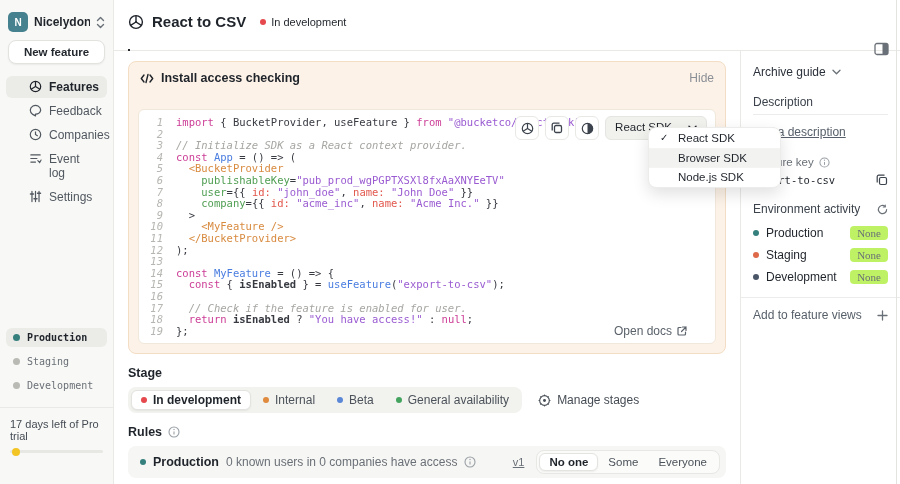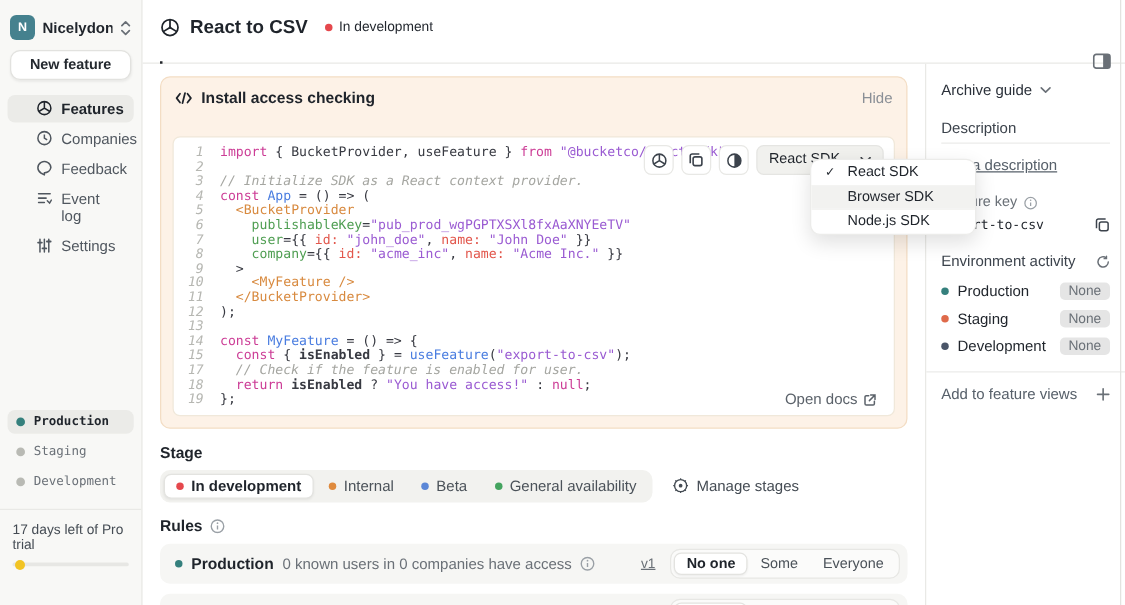--- a/index.html
+++ b/index.html
@@ -57,21 +57,21 @@
   .code-text .cmt { color:#a5a6a1; font-style:italic; }
   .code-text .tag { color:#d88a3f; }
   .code-text .attr { color:#4f9e52; }
   .code-text .key { color:#e2574c;margin-top:40px; }
   .code-text .fn { color:#4a7de0; }
   .code-text .b { font-weight:bold; color:#383a42; }
   .code-text .pl { color:#383a42; }
   .code-toolbar { position:absolute; top:6px; right:8px; display:flex; gap:6px; align-items:center; }
   .icon-btn { width:24px; height:24px; border:1px solid #e8e8e5; border-radius:6px; background:#fff; display:flex; align-items:center; justify-content:center; cursor:pointer; color:#3c434c; }
   .sdk-btn { height:24px; display:flex; align-items:center; gap:16px; padding:0 9px; background:#f1f1ee; border:1px solid #e5e5e2; border-radius:6px; font-size:11.5px; color:#1f242b; font-family:"Liberation Sans",sans-serif; cursor:pointer; }
-  .open-docs { position:absolute; right:14px; bottom:6px; font-size:12px; color:#5b626a; display:flex; align-items:center; gap:5px; font-family:"Liberation Sans",sans-serif; cursor:pointer; }
+  .open-docs { position:absolute; right:28px; bottom:6px; font-size:12px; color:#5b626a; display:flex; align-items:center; gap:5px; font-family:"Liberation Sans",sans-serif; cursor:pointer; }
 
   
   .sdk-menu { position:absolute; left:648px; top:127px; width:133px; background:#fff; border:1px solid #ececea; border-radius:8px; box-shadow:0 6px 16px rgba(0,0,0,.12); z-index:40; overflow:hidden; }
   .sdk-item { display:flex; align-items:center; gap:7px; padding:0 11px; height:19.5px; font-size:11.5px; color:#1f242b; cursor:pointer; }
   .sdk-item + .sdk-item { border-top:1px solid #f4f4f2; }
   .sdk-item.hover { background:#f2f2f0; }
   .check { width:11px; font-size:10px; color:#1f242b; }
 
   
   .section-label { display:flex; align-items:center; gap:6px; font-size:12.5px; font-weight:700; margin:12px 0 7px; }
@@ -95,21 +95,21 @@
   .right-panel { width:160px; border-left:1px solid #e9e9e6; padding:14px 12px 0; flex-shrink:0; font-size:12px; color:#374151; position:relative; }
   .rp-archive { display:flex; align-items:center; gap:6px; color:#2b313a; margin-bottom:16px; cursor:pointer; }
   .rp-label { color:#3c434c; padding-bottom:5px; border-bottom:1px solid #ececea; }
   .add-desc { display:inline-block; color:#57606a; text-decoration:underline; margin:10px 0 17px; cursor:pointer; }
   .fkey-label { display:flex; align-items:center; gap:5px; color:#6a7077; font-size:11.5px; margin-bottom:6px; }
   .fkey-row { display:flex; justify-content:space-between; align-items:center; margin-bottom:16px; }
   .fkey-value { font-family:"DejaVu Sans Mono",monospace; font-size:10.5px; color:#1f242b; }
   .ea-head { display:flex; justify-content:space-between; align-items:center; color:#3c434c; margin-bottom:10px; }
   .ea-row { display:flex; justify-content:space-between; align-items:center; margin-bottom:8px; }
   .ea-name { display:flex; align-items:center; gap:7px; font-size:12px; color:#1f242b; }
-  .ea-val { font-size:11px; color:#6a7077; background:#e5e5e5; padding:1px 7px; border-radius:4px; }
+  .ea-val { font-size:11px; color:#6a7077; background:#bef264; padding:1px 7px; border-radius:4px;font-family:Liberation Serif, serif; }
   .rp-divider { border-top:1px solid #ececea; margin:13px -12px 10px; }
   .add-views { display:flex; justify-content:space-between; align-items:center; color:#57606a; cursor:pointer; }
   .right-edge { position:absolute; right:3px; top:0; bottom:0; width:1px; background:#e3e3e0; z-index:60; }
 
   svg { display:block; }
 </style>
 </head>
 <body>
 
 <div class="app">
@@ -132,33 +132,33 @@
             <svg width="13" height="13" viewBox="0 0 16 16" fill="none" stroke="currentColor" stroke-width="1.5">
               <circle cx="8" cy="8" r="6.4"></circle>
               <path d="M8 8 V1.8 M8 8 L2.6 11.3 M8 8 L13.4 11.3"></path>
             </svg>
           </span>
           <span>Features</span>
         </div>
         <div class="nav-item">
           <span>
             <svg width="13" height="13" viewBox="0 0 14 14" fill="none" stroke="currentColor" stroke-width="1.3">
+              <path d="M12.6 6.6 A5.6 5.3 0 1 0 4 11.2 L7 12.8 V10.9 A5.6 5.3 0 0 0 12.6 6.6 Z" stroke-linejoin="round"></path>
+            </svg>
+          </span>
+          <span>Feedback</span>
+        </div>
+        <div class="nav-item">
+          <span>
+            <svg width="13" height="13" viewBox="0 0 14 14" fill="none" stroke="currentColor" stroke-width="1.3">
               <circle cx="7" cy="7" r="5.6"></circle>
               <path d="M7 3.8 V7 L9.4 8.6"></path>
             </svg>
           </span>
           <span>Companies</span>
-        </div>
-        <div class="nav-item">
-          <span>
-            <svg width="13" height="13" viewBox="0 0 14 14" fill="none" stroke="currentColor" stroke-width="1.3">
-              <path d="M12.6 6.6 A5.6 5.3 0 1 0 4 11.2 L7 12.8 V10.9 A5.6 5.3 0 0 0 12.6 6.6 Z" stroke-linejoin="round"></path>
-            </svg>
-          </span>
-          <span>Feedback</span>
         </div>
         <div class="nav-item">
           <span>
             <svg width="13" height="13" viewBox="0 0 14 14" fill="none" stroke="currentColor" stroke-width="1.3" stroke-linecap="round">
               <path d="M2 3.2 H12 M2 7 H8.5 M2 10.8 H7"></path>
               <path d="M9.5 9.3 L11.5 11.3 L13 8.7" stroke-width="1.2"></path>
             </svg>
           </span>
           <span>Event log</span>
         </div>
@@ -307,20 +307,24 @@
                 </div>
                 <div class="code-line">
                   <span class="ln">14</span>
                   <span class="code-text"><span class="kw">const</span><span class="pl"> </span><span class="fn">MyFeature</span><span class="pl"> = () =&gt; {</span></span>
                 </div>
                 <div class="code-line">
                   <span class="ln">15</span>
                   <span class="code-text"><span class="pl">  </span><span class="kw">const</span><span class="pl"> { </span><span class="b">isEnabled</span><span class="pl"> } = </span><span class="fn">useFeature</span><span class="pl">(</span><span class="str">"export-to-csv"</span><span class="pl">);</span></span>
                 </div>
                 <div class="code-line">
+                  <span class="ln">16</span>
+                  <span class="code-text">&nbsp;</span>
+                </div>
+                <div class="code-line">
                   <span class="ln">17</span>
                   <span class="code-text"><span class="cmt">  // Check if the feature is enabled for user.</span></span>
                 </div>
                 <div class="code-line">
                   <span class="ln">18</span>
                   <span class="code-text"><span class="pl">  </span><span class="kw">return</span><span class="pl"> </span><span class="b">isEnabled</span><span class="pl"> ? </span><span class="str">"You have access!"</span><span class="pl"> : </span><span class="kw">null</span><span class="pl">;</span></span>
                 </div>
                 <div class="code-line">
                   <span class="ln">19</span>
                   <span class="code-text"><span class="pl">};</span></span>

